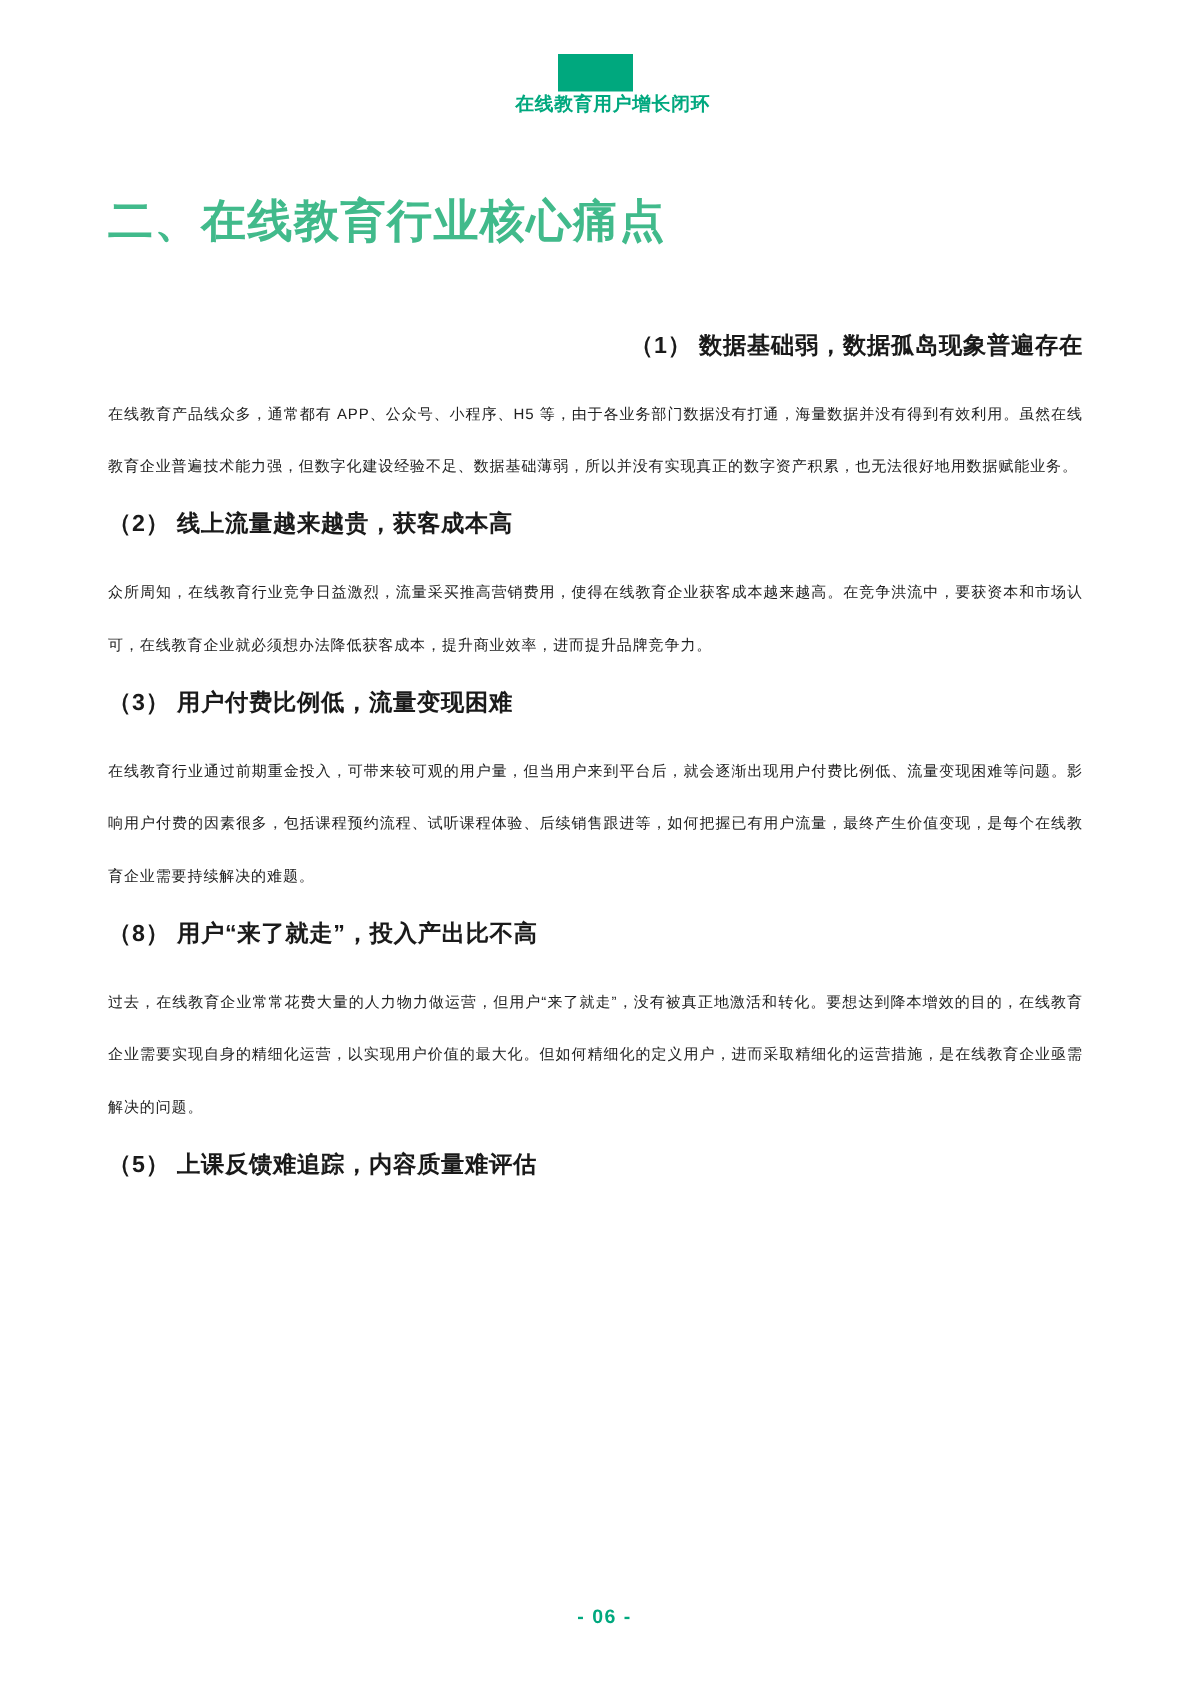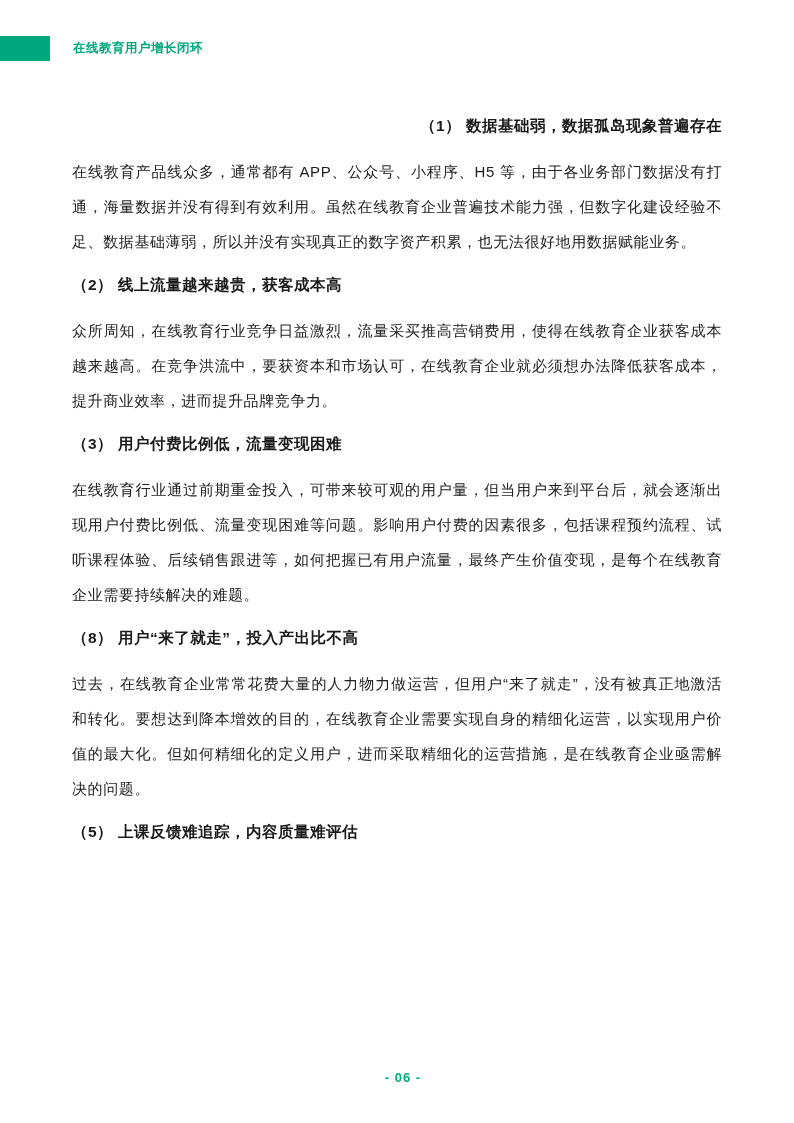--- a/index.html
+++ b/index.html
@@ -16,20 +16,21 @@
     box-sizing: border-box;
     padding: 0 72px;
     overflow: hidden;
     color: var(--color-text, #222);
   }
   .header-row {
     display: flex;
     align-items: center;
     margin: 0 -72px;           
     padding-top: 36px;
+    flex-direction: column;
   }
   .header-block {
     width: 50px;
     height: 25px;
     background: var(--color-accent, #00A87E);
   }
   .header-label {
     margin-left: 23px;
     font-size: 12.5px;
     font-weight: bold;
@@ -51,21 +52,21 @@
     font-weight: bold;
     color: #1a1a1a;
     letter-spacing: 0.5px;
   }
   .section-heading.first {
     margin-top: 54px;
     text-align: right;
   }
   .section-body {
     margin-top: 18px;
-    font-size: 15px;
+    font-size: 10px;
     line-height: 35px;
     text-align: justify;
     color: #212121;
     letter-spacing: 0.6px;
   }
   .page-footer {
     position: absolute;
     left: 12px;
     right: 0;
     bottom: 38px;
@@ -79,20 +80,21 @@
 </head>
 <body>
 
 <div class="page">
 
   <div class="header-row">
     <div class="header-block"></div>
     <span class="header-label">在线教育用户增长闭环</span>
   </div>
 
+  <h1 class="doc-title">二、在线教育行业核心痛点</h1>
 
   <h2 class="section-heading first">（1） 数据基础弱，数据孤岛现象普遍存在</h2>
   <p class="section-body">在线教育产品线众多，通常都有 APP、公众号、小程序、H5 等，由于各业务部门数据没有打通，海量数据并没有得到有效利用。虽然在线教育企业普遍技术能力强，但数字化建设经验不足、数据基础薄弱，所以并没有实现真正的数字资产积累，也无法很好地用数据赋能业务。</p>
 
   <h2 class="section-heading">（2） 线上流量越来越贵，获客成本高</h2>
   <p class="section-body">众所周知，在线教育行业竞争日益激烈，流量采买推高营销费用，使得在线教育企业获客成本越来越高。在竞争洪流中，要获资本和市场认可，在线教育企业就必须想办法降低获客成本，提升商业效率，进而提升品牌竞争力。</p>
 
   <h2 class="section-heading">（3） 用户付费比例低，流量变现困难</h2>
   <p class="section-body">在线教育行业通过前期重金投入，可带来较可观的用户量，但当用户来到平台后，就会逐渐出现用户付费比例低、流量变现困难等问题。影响用户付费的因素很多，包括课程预约流程、试听课程体验、后续销售跟进等，如何把握已有用户流量，最终产生价值变现，是每个在线教育企业需要持续解决的难题。</p>
 

